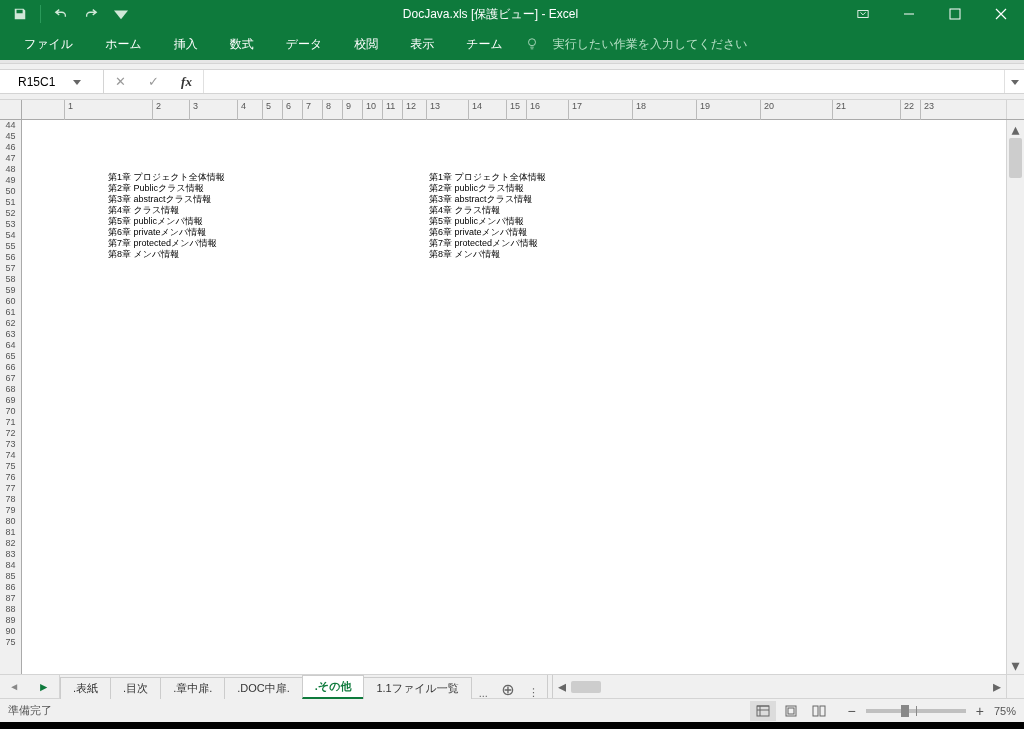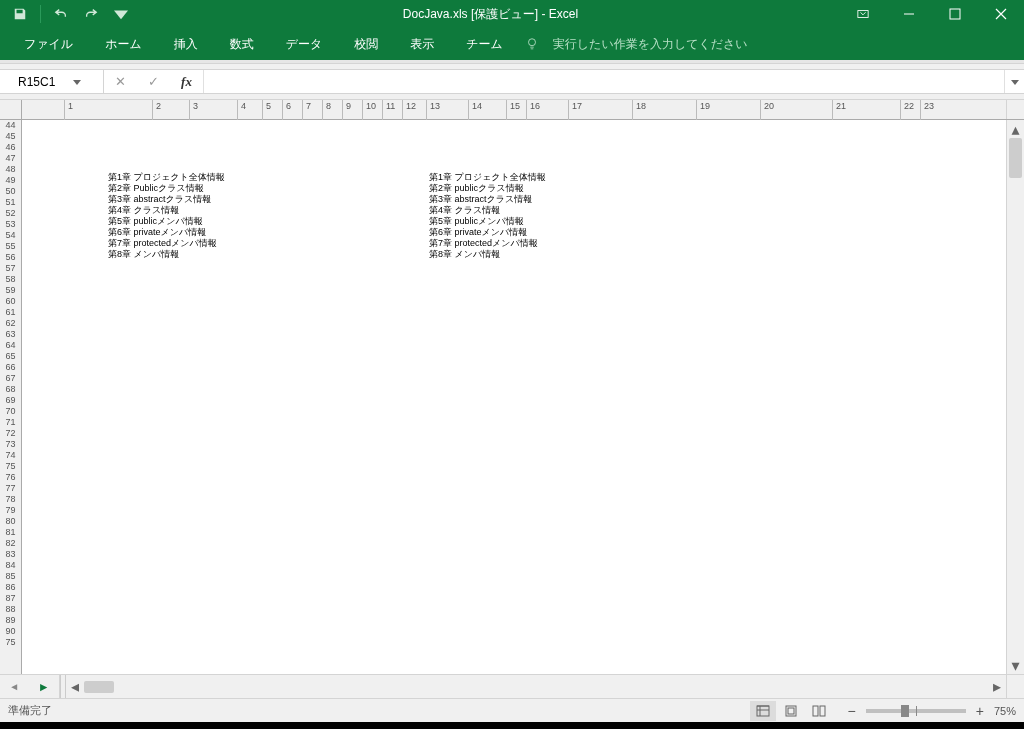--- a/index.html
+++ b/index.html
@@ -350,20 +350,31 @@
       </div>
     <div class="arrow">▾</div>
   </div>
 </div>
 
 <div class="sheet-bar">
   <div class="sheet-nav">
     <span>◄</span>
     <span class="play">►</span>
   </div>
+  <div class="sheet-tabs" id="sheet-tabs">
+      <div class="stab inactive">.表紙</div>
+      <div class="stab inactive">.目次</div>
+      <div class="stab inactive">.章中扉.</div>
+      <div class="stab inactive">.DOC中扉.</div>
+      <div class="stab active">.その他</div>
+      <div class="stab inactive">1.1ファイル一覧</div>
+      <div class="more">...</div>
+      <div class="plus">⊕</div>
+      <div class="more">⋮</div>
+    </div>
   <div class="sheet-sep"></div>
   <div class="hscroll">
     <div class="arrow">◂</div>
     <div class="track">
         <div class="thumb"></div>
       </div>
     <div class="arrow">▸</div>
   </div>
   <div class="hscroll-end"></div>
 </div>

